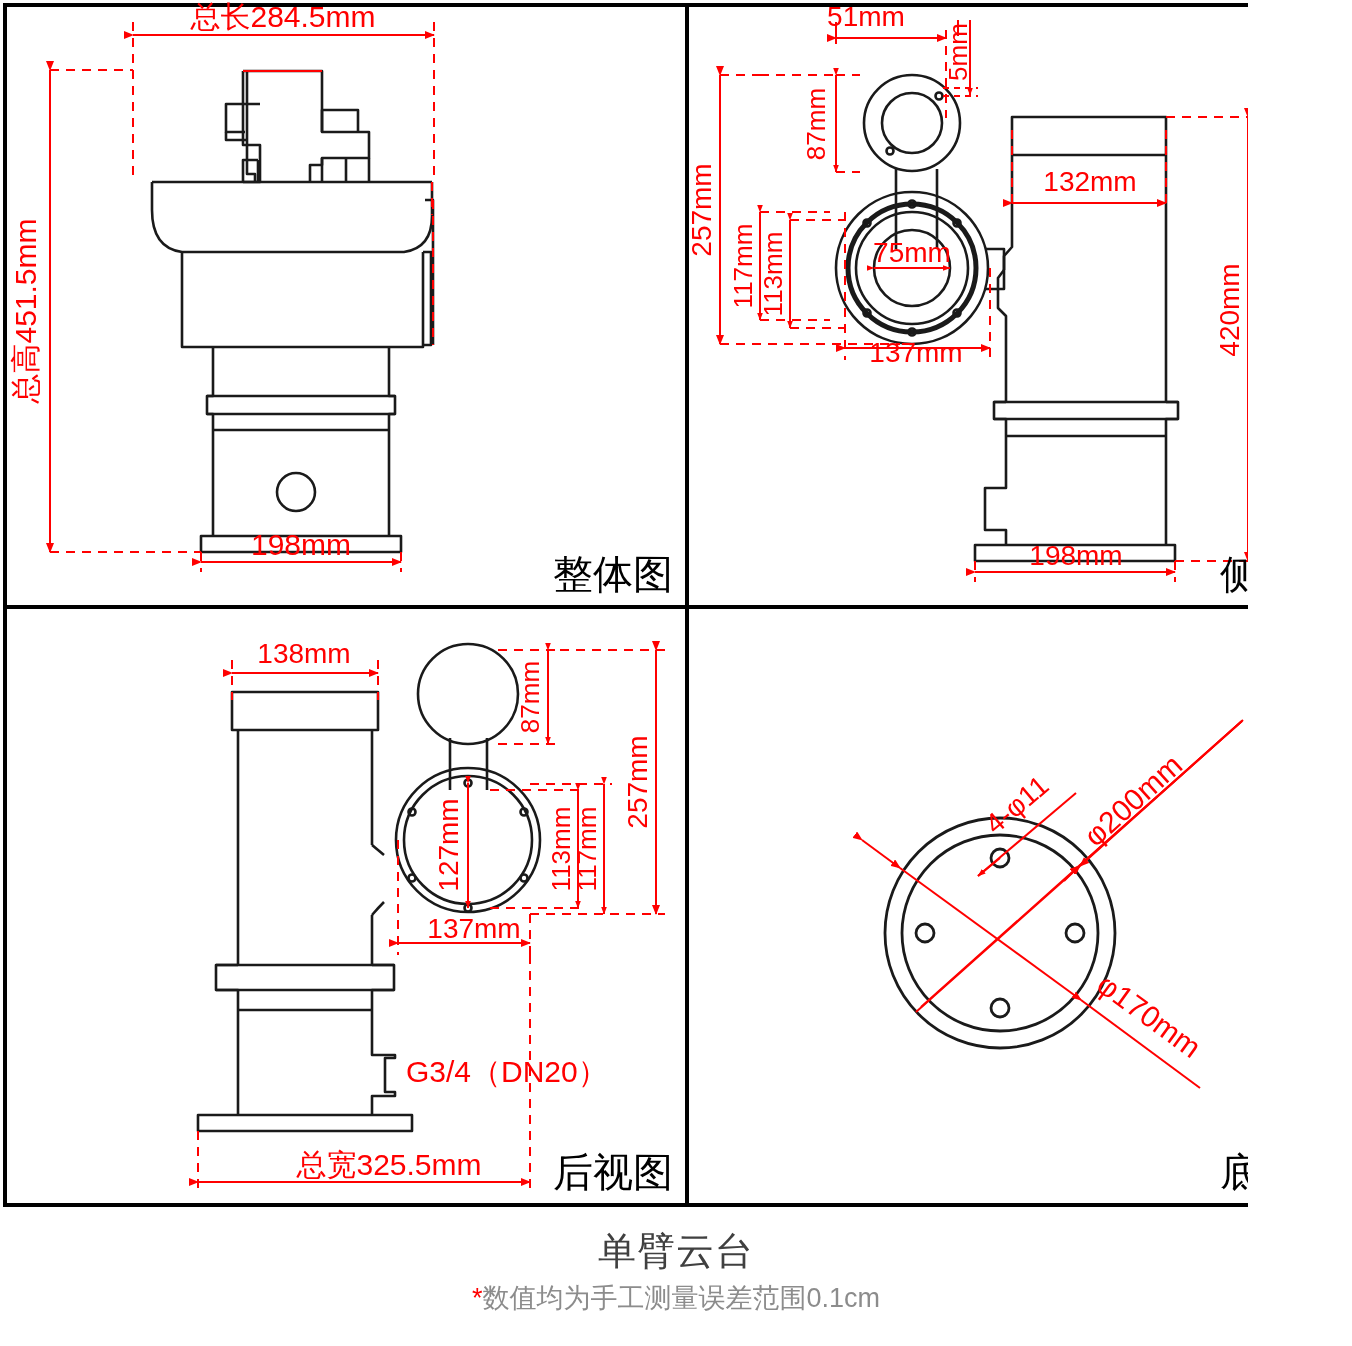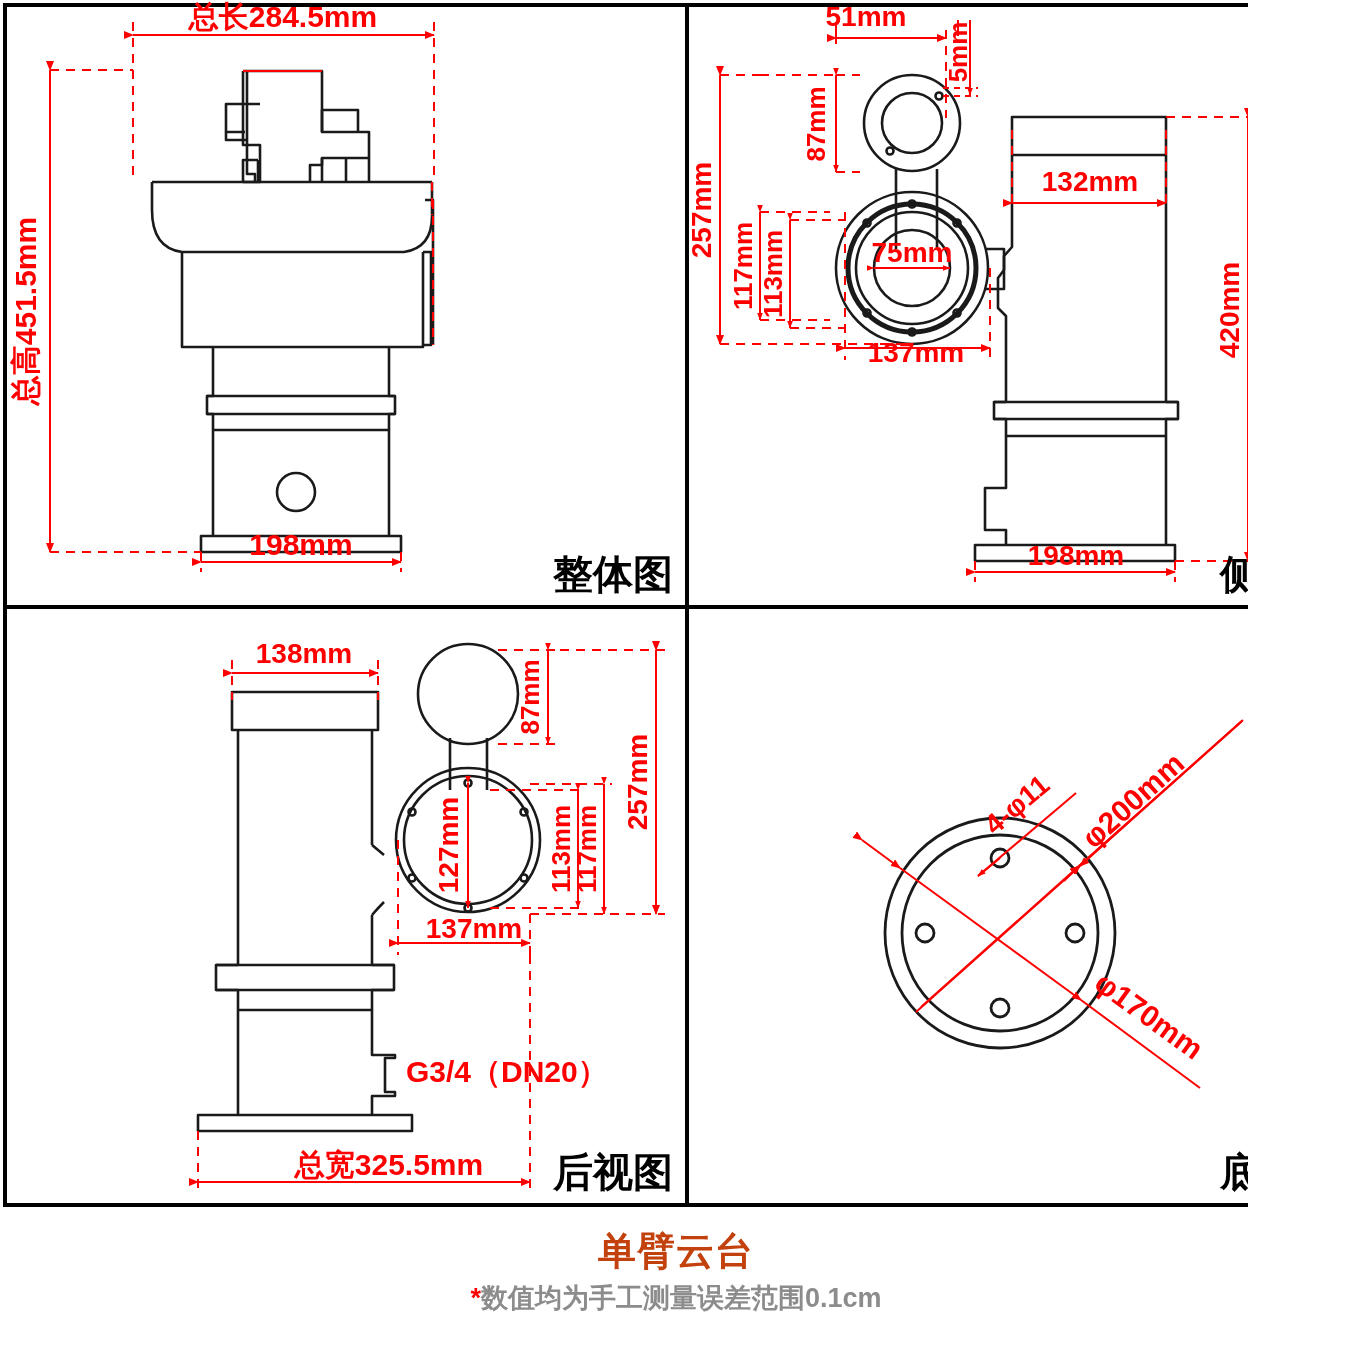--- a/index.html
+++ b/index.html
@@ -7,39 +7,38 @@
     padding: 0;
     background: #ffffff;
     font-family: "Liberation Sans", "DejaVu Sans", sans-serif;
   }
   #page {
     position: relative;
     width: 1248px;
     height: 1346px;
     background: #ffffff;
     overflow: hidden;
-    font-weight: bold;
   }
   .svg-layer {
     position: absolute;
     left: 0;
     top: 0;
     width: 1352px;
     height: 1346px;
   }
   .caption-block {
     position: absolute;
     left: 0;
     top: 1228px;
     width: 1352px;
     text-align: center;
   }
   .caption-title {
     font-size: 38px;
-    color: #c2410c;
+    color: #404040;
     letter-spacing: 1px;
     line-height: 46px;
   }
   .caption-note {
     font-size: 27px;
     color: #8c8c8c;
     line-height: 48px;
     letter-spacing: 0px;
   }
   .caption-note .star { color: #ff0000; }

